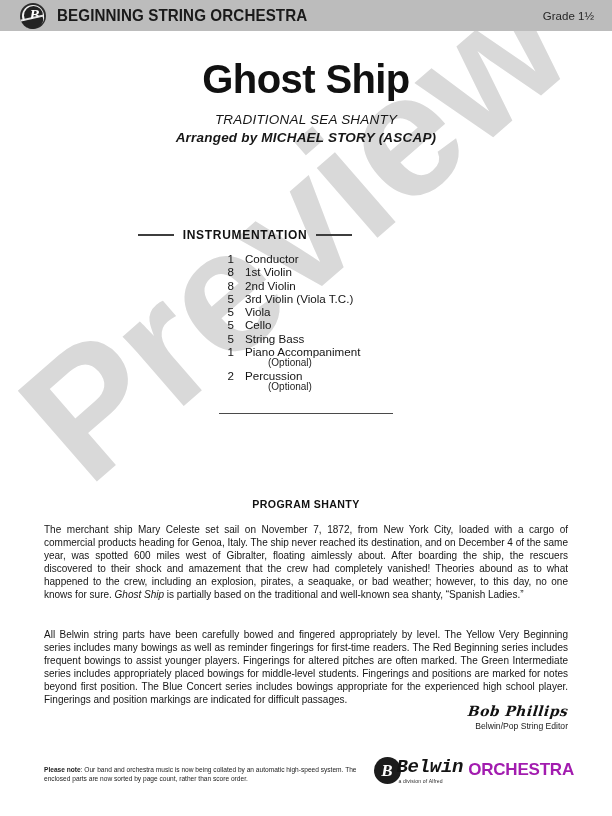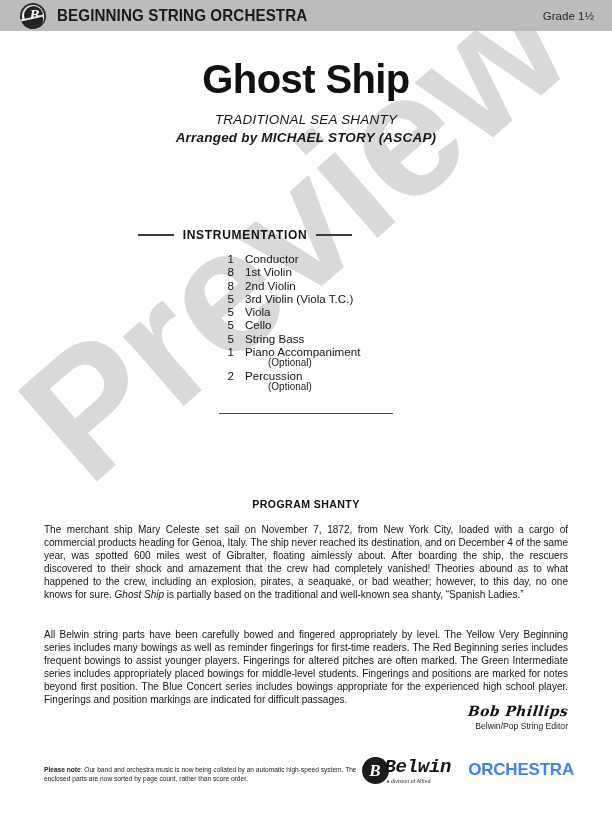--- a/index.html
+++ b/index.html
@@ -344,22 +344,22 @@
     letter-spacing: 0.15px;
     color: #2a2a2a;
     margin-top: 1px;
     padding-left: 2px;
   }
   .footer-logo .orchestra-word {
     font-family: "Liberation Sans", sans-serif;
     font-weight: bold;
     font-size: 17px;
     letter-spacing: -0.2px;
-    color: #3b82f6;
-    margin-left: 17px;
+    color: #a21caf;
+    margin-left: 5px;
     align-self: flex-start;
     margin-top: 3px;
   }
 </style>
 </head>
 <body>
 
 <div class="page">
 
   <div class="watermark">Preview Only</div>

